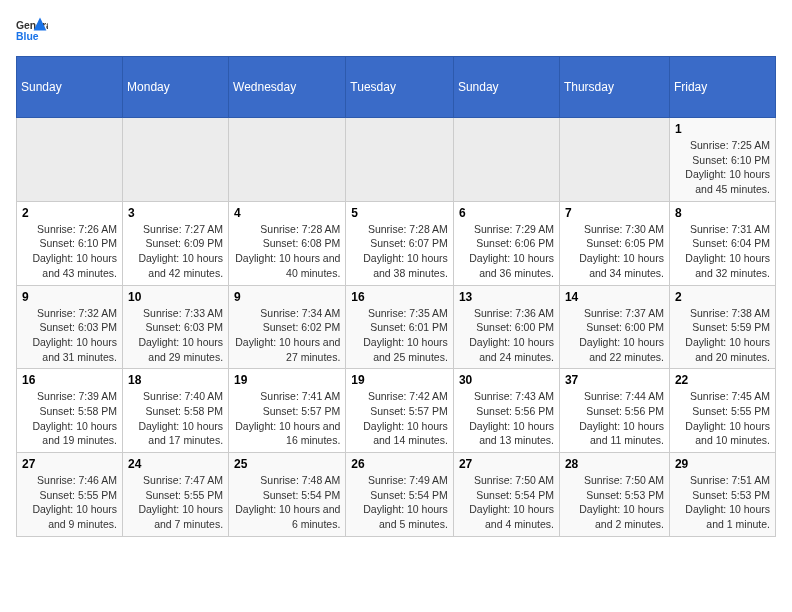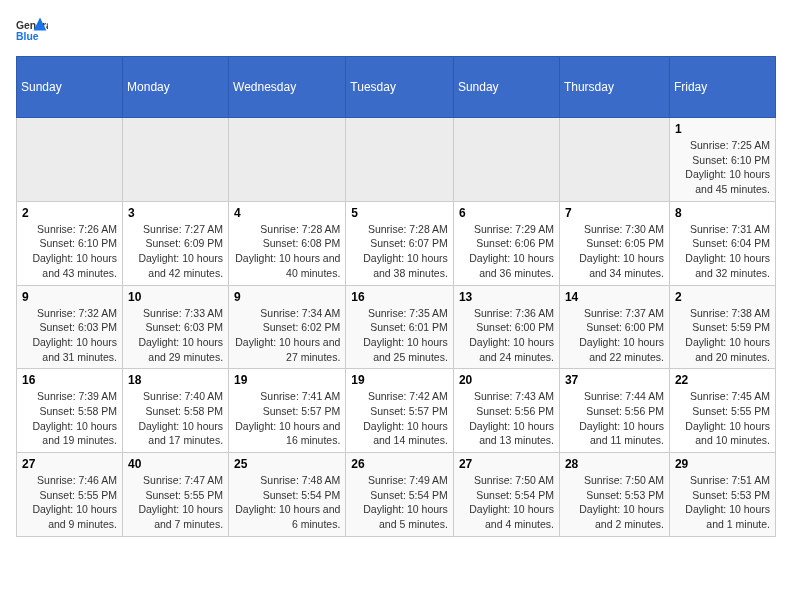--- a/index.html
+++ b/index.html
@@ -203,39 +203,39 @@
         </td>
         <td>
           <div class="day-num">19</div>
           <div class="day-info">Sunrise: 7:41 AM<br>Sunset: 5:57 PM<br>Daylight: 10 hours and 16 minutes.</div>
         </td>
         <td>
           <div class="day-num">19</div>
           <div class="day-info">Sunrise: 7:42 AM<br>Sunset: 5:57 PM<br>Daylight: 10 hours and 14 minutes.</div>
         </td>
         <td>
-          <div class="day-num">20</div>
+          <div class="day-num">30</div>
           <div class="day-info">Sunrise: 7:43 AM<br>Sunset: 5:56 PM<br>Daylight: 10 hours and 13 minutes.</div>
         </td>
         <td>
           <div class="day-num">37</div>
           <div class="day-info">Sunrise: 7:44 AM<br>Sunset: 5:56 PM<br>Daylight: 10 hours and 11 minutes.</div>
         </td>
         <td>
           <div class="day-num">22</div>
           <div class="day-info">Sunrise: 7:45 AM<br>Sunset: 5:55 PM<br>Daylight: 10 hours and 10 minutes.</div>
         </td>
       </tr>
       <tr>
         <td>
           <div class="day-num">27</div>
           <div class="day-info">Sunrise: 7:46 AM<br>Sunset: 5:55 PM<br>Daylight: 10 hours and 9 minutes.</div>
         </td>
         <td>
-          <div class="day-num">40</div>
+          <div class="day-num">24</div>
           <div class="day-info">Sunrise: 7:47 AM<br>Sunset: 5:55 PM<br>Daylight: 10 hours and 7 minutes.</div>
         </td>
         <td>
           <div class="day-num">25</div>
           <div class="day-info">Sunrise: 7:48 AM<br>Sunset: 5:54 PM<br>Daylight: 10 hours and 6 minutes.</div>
         </td>
         <td>
           <div class="day-num">26</div>
           <div class="day-info">Sunrise: 7:49 AM<br>Sunset: 5:54 PM<br>Daylight: 10 hours and 5 minutes.</div>
         </td>

